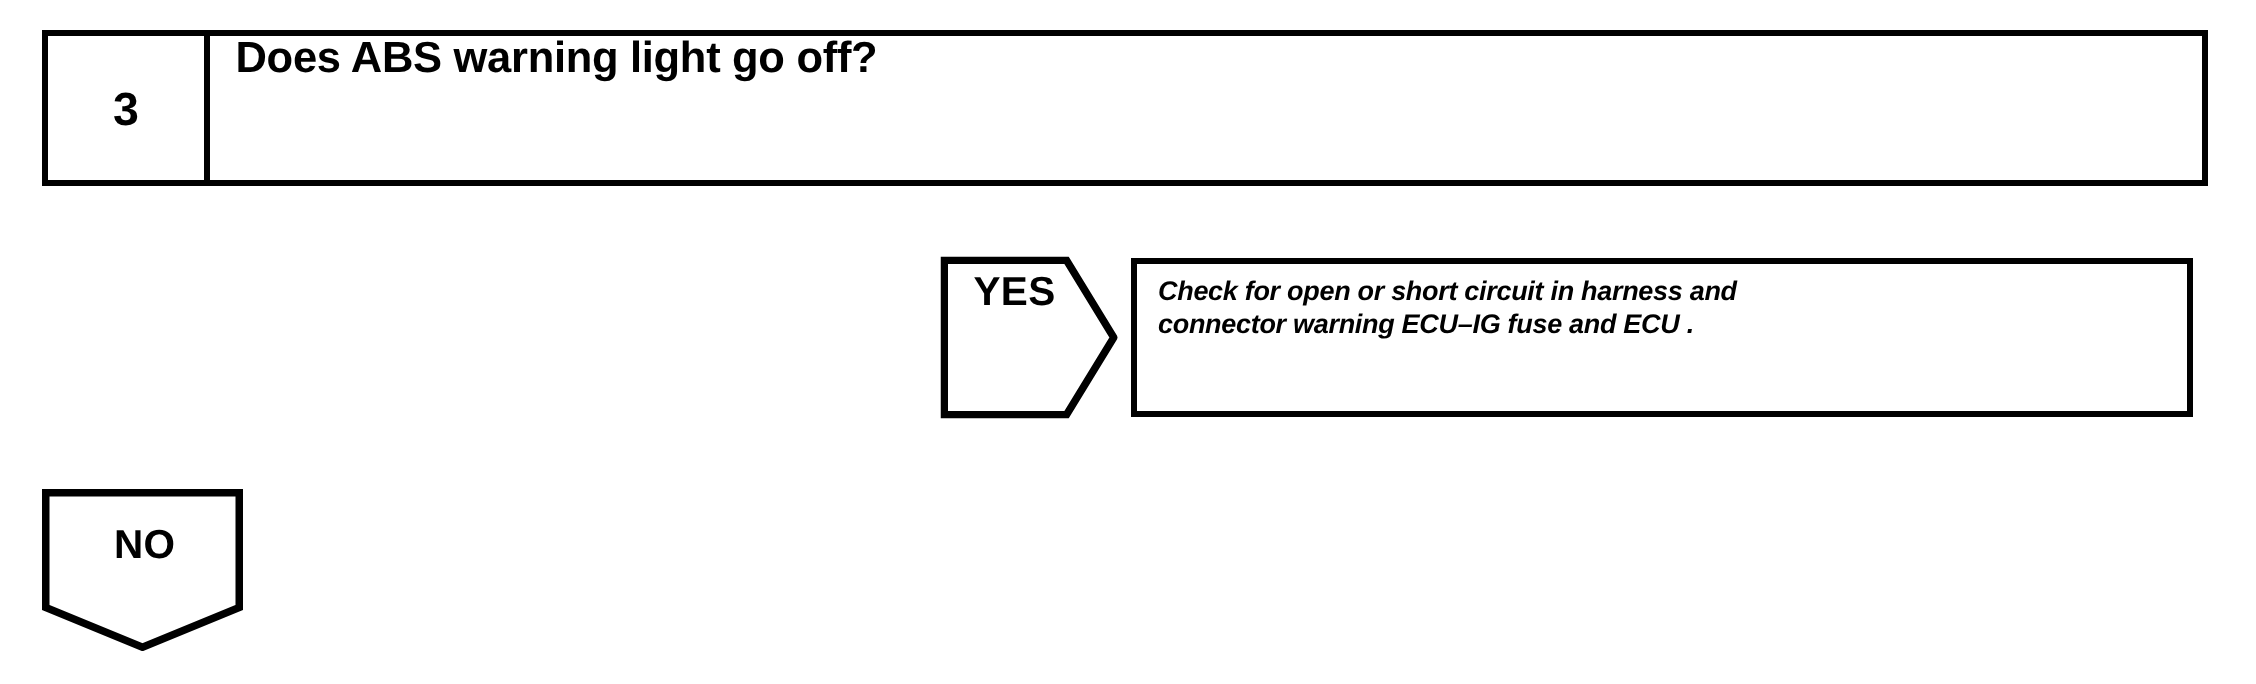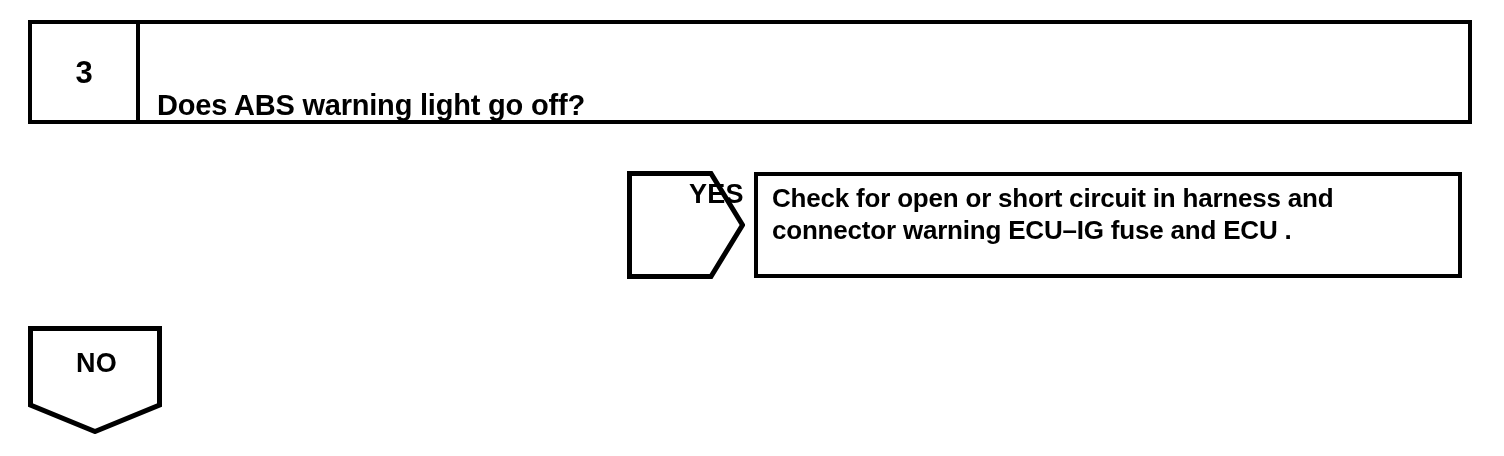--- a/index.html
+++ b/index.html
@@ -48,21 +48,21 @@
   }
   .step-number-text {
     font-size: 31px;
     font-weight: bold;
     line-height: 1;
     letter-spacing: 0px;
   }
   .step-question-cell {
     flex: 1 1 auto;
     display: flex;
-    align-items: flex-end;
+    align-items: flex-start;
     padding-left: 17px;
     box-sizing: border-box;
   }
   .step-question-text {
     font-size: 29px;
     font-weight: bold;
     line-height: 1.05;
     letter-spacing: -0.2px;
     white-space: nowrap;
   }
@@ -83,43 +83,43 @@
     display: block;
   }
   .branch-yes-label {
     position: absolute;
     left: 22px;
     top: 10px;
     font-size: 27px;
     font-weight: bold;
     line-height: 1;
     letter-spacing: 0.2px;
-    margin-left: 40px;
   }
 
   
   .result-box {
     position: absolute;
     left: 754px;
     top: 172px;
     width: 708px;
     height: 106px;
     box-sizing: border-box;
     border: 4px solid #000000;
     background: #ffffff;
   }
   .result-text {
     position: absolute;
     left: 14px;
     top: 7px;
     width: 690px;
-    font-size: 26px;
+    font-size: 18px;
     font-weight: bold;
     line-height: 1.23;
     letter-spacing: -0.2px;
+    font-style: italic;
   }
 
   
   .branch-no {
     position: absolute;
     left: 28px;
     top: 326px;
     width: 152px;
     height: 108px;
   }

